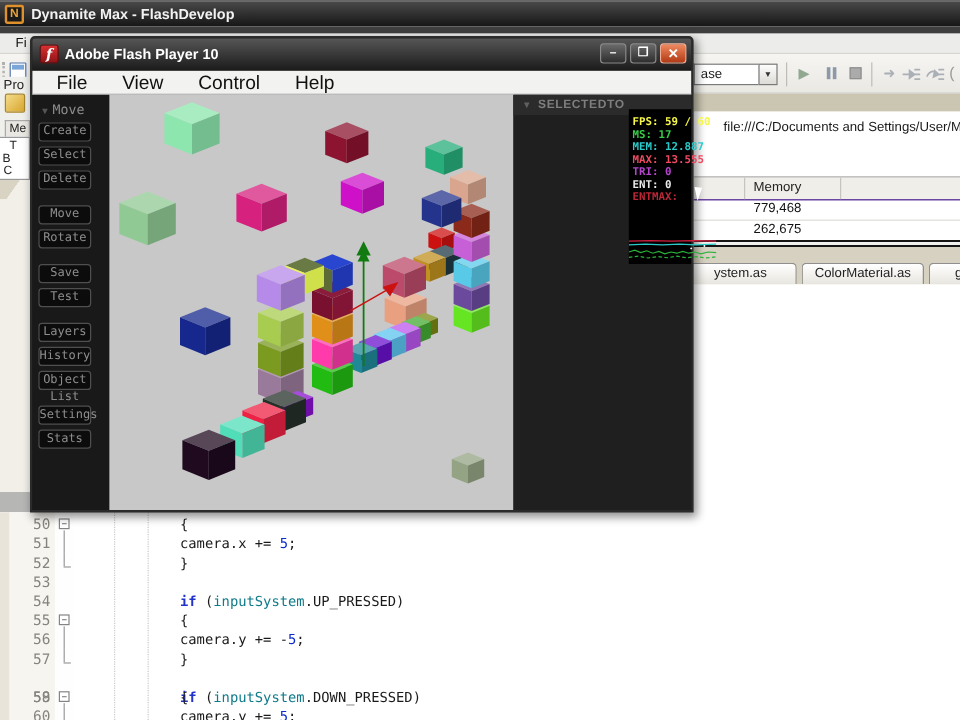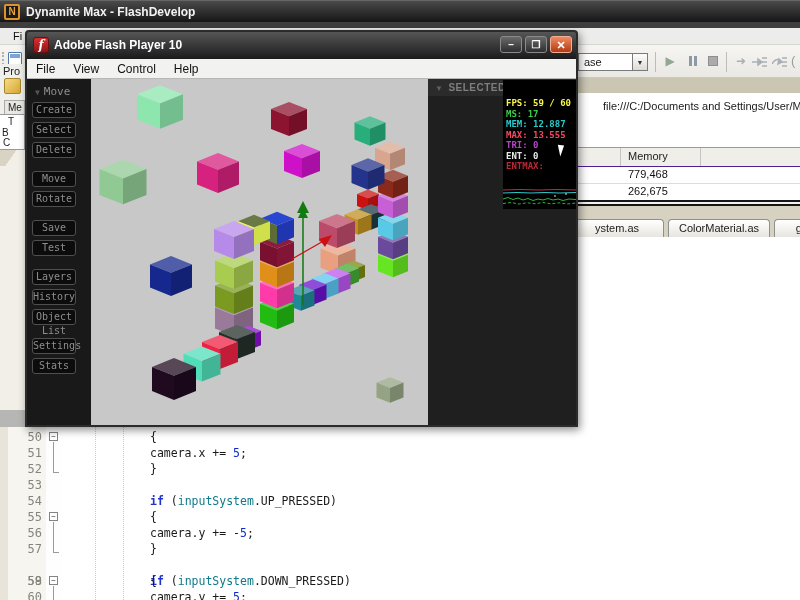--- a/index.html
+++ b/index.html
@@ -119,40 +119,40 @@
     line-height:15px; }
   .fp-title { position:absolute; left:27px; top:6px; color:#fff; font-weight:bold;
     font-size:12px; }
   .winbtn { position:absolute; top:4px; width:22px; height:17px; border-radius:3px;
     text-align:center; color:#fff; font-size:10px; font-weight:bold; line-height:16px;
     background:linear-gradient(#6a6a6a,#2e2e2e); border:1px solid #8a8a8a; }
   .winbtn.close { background:linear-gradient(#f08a60,#b23a14); border:1px solid #f0b098;
     font-size:11px; }
   .fp-menubar { position:absolute; left:0; top:27px; width:549px; height:20px;
     background:#f2f2f1; border-bottom:1px solid #b8b8b8; }
-  .fp-menuitem { display:inline-block; padding:2px 9px 0 9px; font-size:12px; color:#111; }
+  .fp-menuitem { display:inline-block; padding:2px 9px 0 20px; font-size:16px; color:#111; }
   .fp-client { position:absolute; left:0; top:47px; width:549px; height:346px; }
   .tools-panel { position:absolute; left:0; top:0; width:64px; height:346px;
     background:#191919; }
   .tools-header { padding:6px 0 4px 8px; color:#8e8e8e; font-size:11px;
     font-family:"DejaVu Sans Mono", monospace; }
   .tools-header .tri { color:#555; font-size:8px; margin-right:4px; }
   .tool-btn { width:44px; height:16px; margin:0 0 4px 5px; background:#0c0c0c;
     border:1px solid #4f4f4f; border-radius:3px; color:#8e8e8e; font-size:10px;
     font-family:"DejaVu Sans Mono", monospace; text-align:center; line-height:14px; }
   .tool-gap { height:9px; }
   .stage { position:absolute; left:64px; top:0; width:337px; height:346px; }
   .right-panel { position:absolute; left:401px; top:0; width:148px; height:346px;
     background:#1f1f1f; }
   .rp-header { position:absolute; left:0; top:0; width:148px; height:17px;
     background:#2b2b2b; color:#7e7e7e; font-size:10px; font-weight:bold;
     letter-spacing:.5px; line-height:17px; padding-left:7px; }
   .rp-header .tri { color:#606060; font-size:8px; margin-right:5px; }
-  .stats-box { position:absolute; right:0; top:1px; width:73px; height:129px;
-    background:#000; padding:18px 0 0 3px; }
+  .stats-box { position:absolute; right:0; top:12px; width:52px; height:129px;
+    background:#000; padding:6px 0 0 3px; }
   .stat-line { font-family:"DejaVu Sans Mono", monospace; font-size:9px;
     font-weight:bold; line-height:10.5px; white-space:nowrap; }
   .stats-graph { position:absolute; left:0; bottom:2px; }
   .mouse-cursor { position:absolute; left:56px; top:64px; width:0; height:0;
     border-left:6px solid #fff; border-bottom:10px solid transparent;
     border-top:2px solid transparent; transform:rotate(-12deg); }
 </style>
 </head>
 <body>
 

